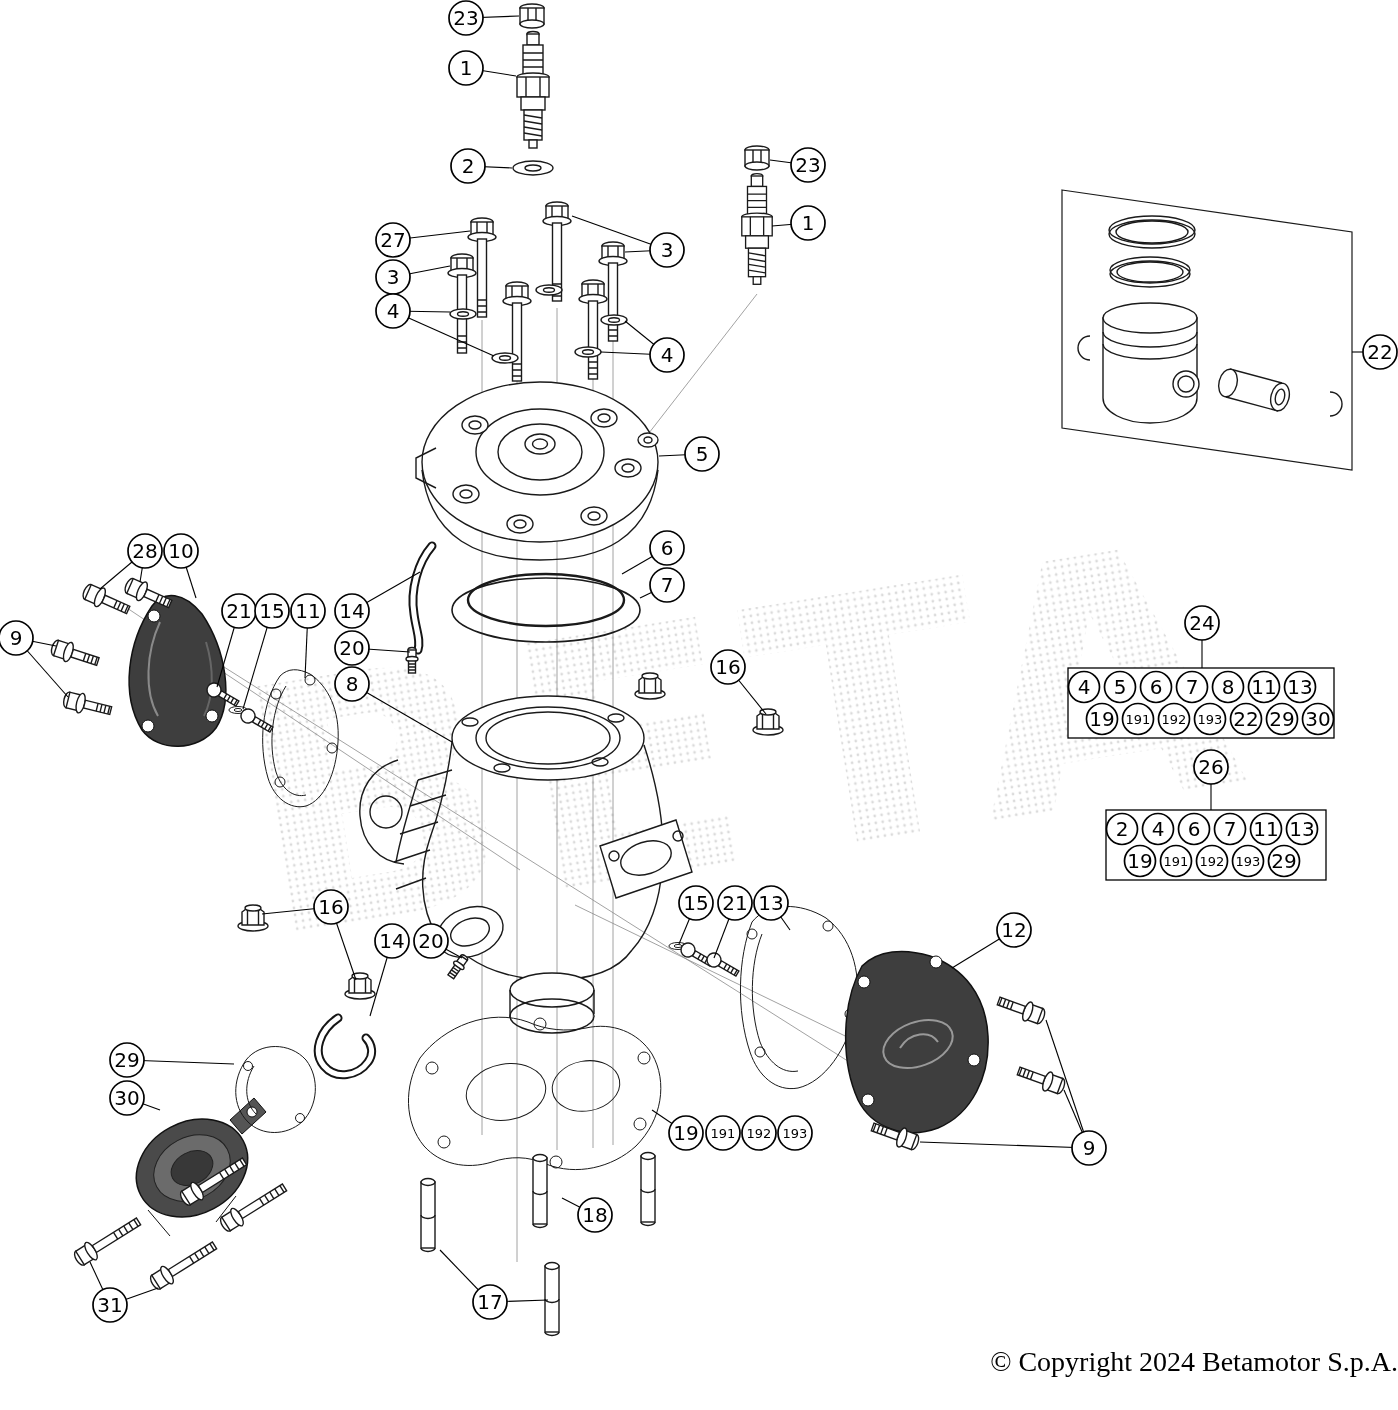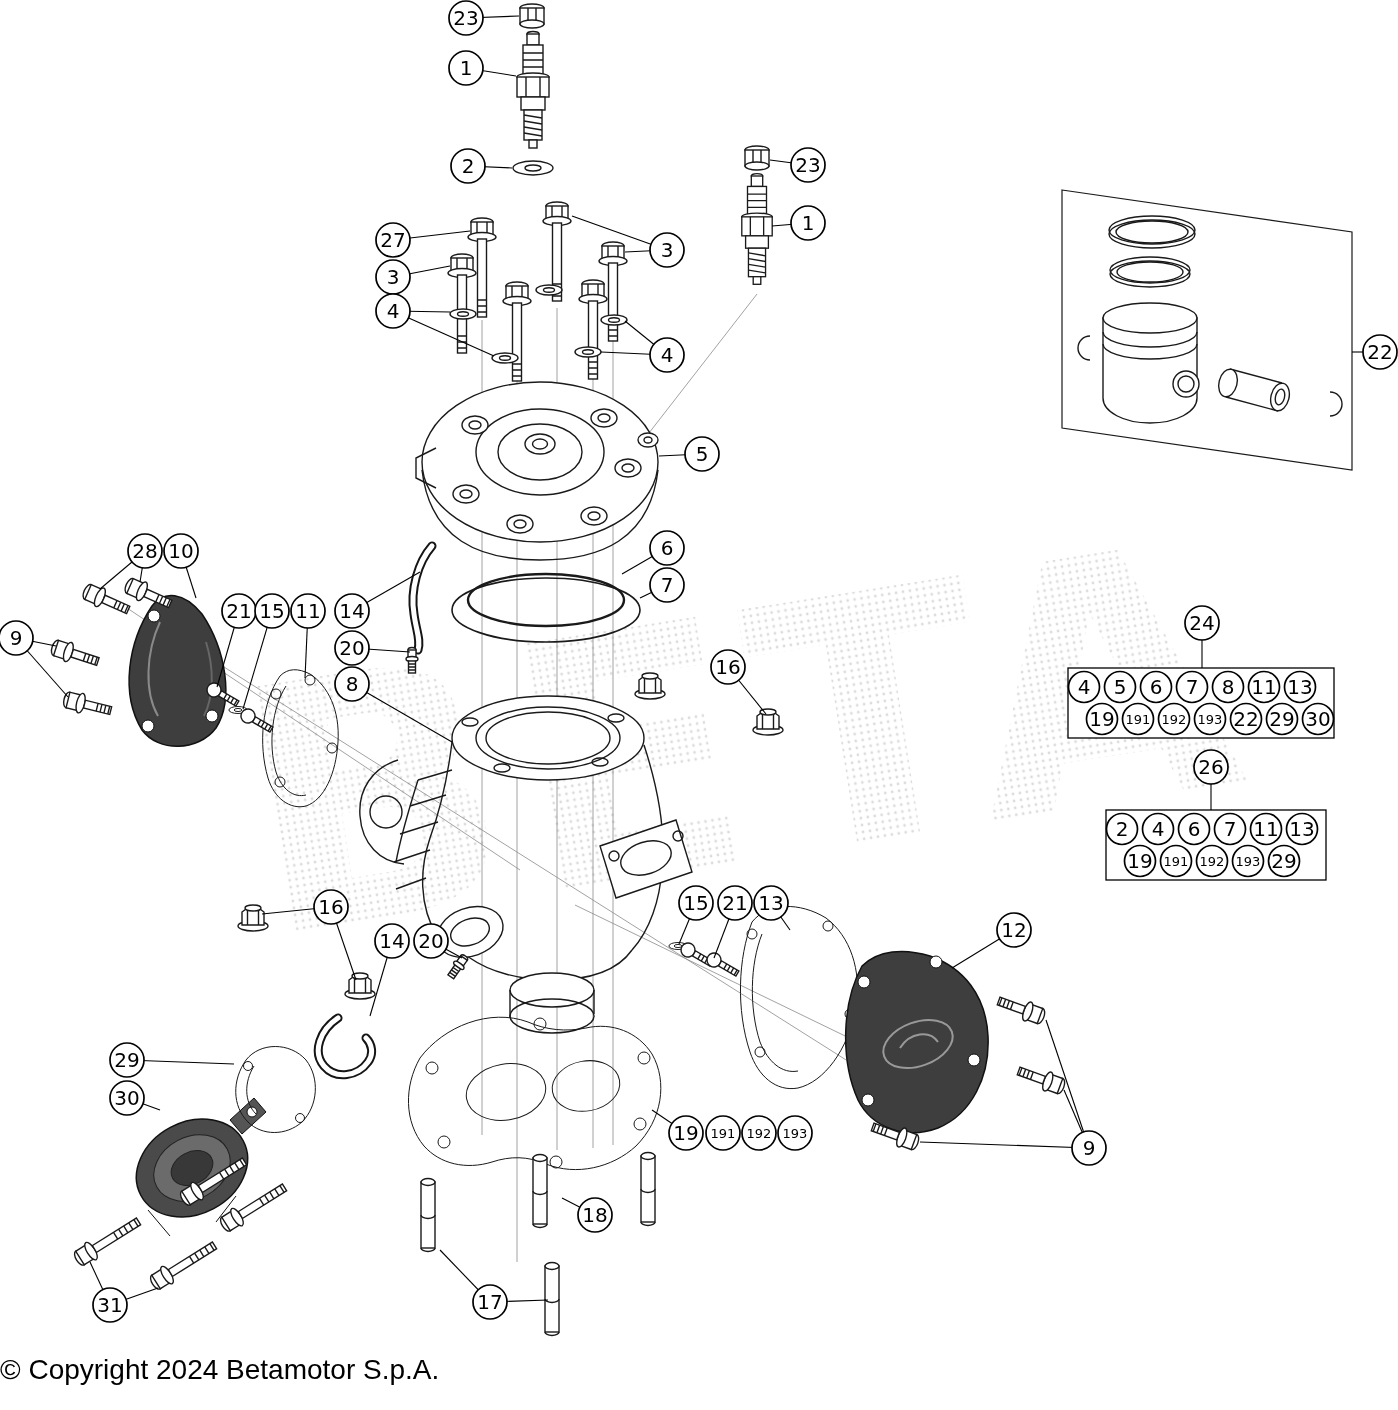--- a/index.html
+++ b/index.html
@@ -10,22 +10,22 @@
   .thin{stroke-width:1;}
   #leader-lines line{stroke:#000;stroke-width:1.1;}
   #callout-circles circle{fill:#fff;stroke:#000;stroke-width:1.7;}
   .c-txt{font-family:"DejaVu Sans",sans-serif;font-size:20px;text-anchor:middle;fill:#000;stroke:none;}
   .c-txt-sm{font-family:"DejaVu Sans",sans-serif;font-size:13px;text-anchor:middle;fill:#000;stroke:none;}
   .kit-box{fill:#fff;stroke:#000;stroke-width:1.3;}
   .hose-o{stroke:#151515;stroke-width:9;fill:none;stroke-linecap:round;}
   .hose-i{stroke:#fff;stroke-width:5;fill:none;stroke-linecap:round;}
   .axis{stroke:#8a8a8a;stroke-width:0.8;fill:none;}
   .wm{opacity:.55;font-weight:bold;font-family:"DejaVu Sans",sans-serif;}
-  .copyright{position:absolute;left:0;right:0;bottom:24px;text-align:left;
-             font-family:Liberation Sans, sans-serif;font-size:28px;color:#000;}
+  .copyright{position:absolute;left:0;right:0;bottom:32px;text-align:right;
+             font-family:Liberation Serif, serif;font-size:28px;color:#000;}
 </style>
 </head>
 <body>
 
 <div class="page">
 <svg width="1398" height="1410" viewBox="0 0 1398 1410">
   <defs>
     <pattern id="dots" width="7" height="7" patternUnits="userSpaceOnUse">
       <circle cx="2" cy="2" r="1.4" fill="#bfbfbf"></circle>
     </pattern>

